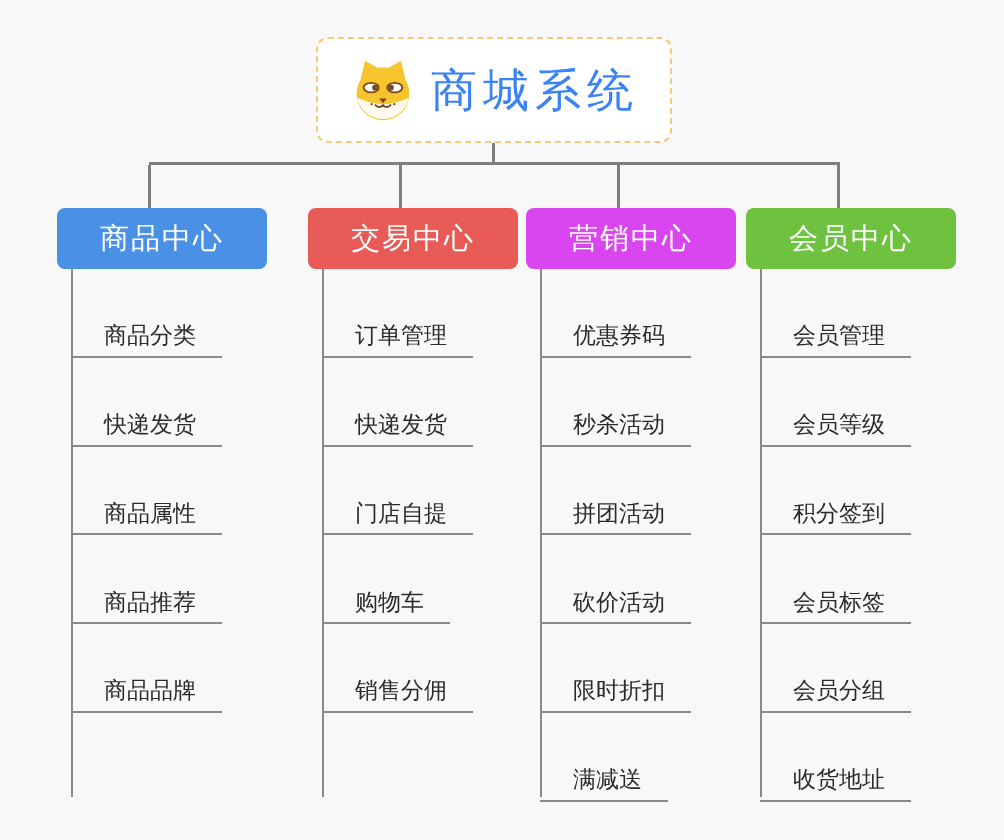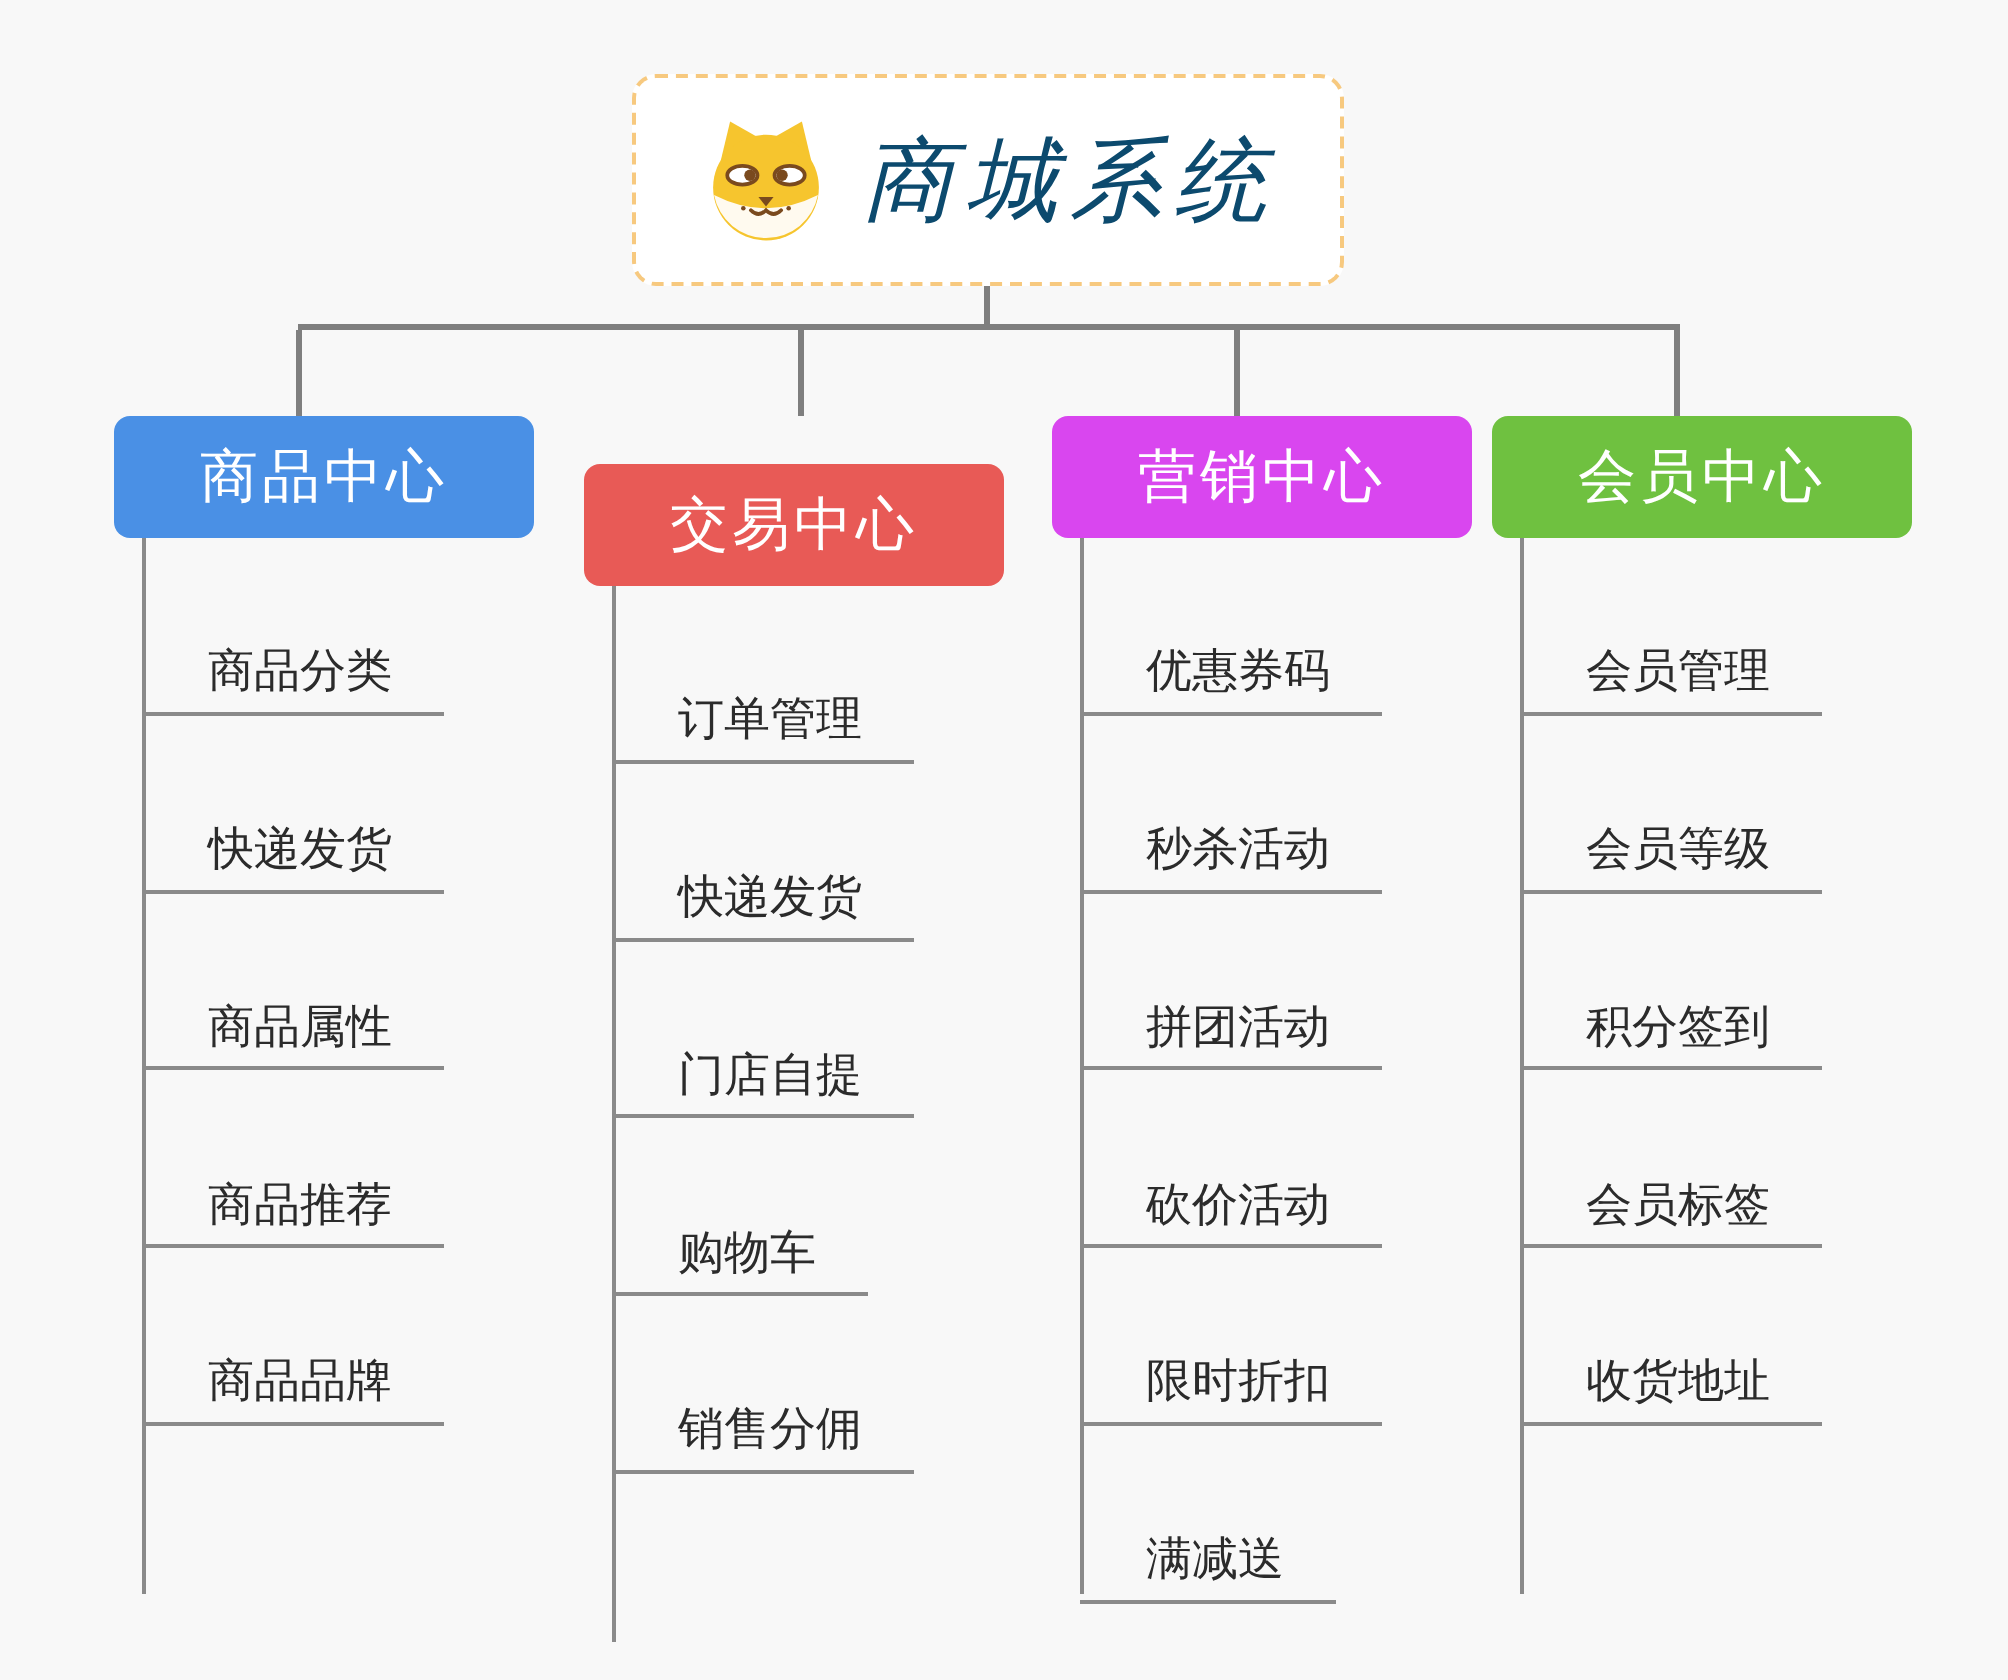--- a/index.html
+++ b/index.html
@@ -25,21 +25,21 @@
   .conn-stub   {left:492px;top:143px;width:3px;height:22px;}
   .conn-bus    {left:149px;top:162px;width:691px;height:3px;}
   .conn-drop   {top:165px;width:3px;height:43px;}
   .conn-drop.d0{left:148px;}
   .conn-drop.d1{left:399px;}
   .conn-drop.d2{left:617px;}
   .conn-drop.d3{left:837px;}
   
   .column{position:absolute;top:208px;width:240px;}
   .col-0{left:57px;}
-  .col-1{left:292px;margin-top:24px;}
+  .col-1{left:308px;}
   .col-2{left:526px;}
   .col-3{left:746px;}
   .branch-header{
     width:210px;height:61px;border-radius:8px;
     display:flex;align-items:center;justify-content:center;
     color:#ffffff;font-size:29px;letter-spacing:2px;
     box-sizing:border-box;
   }
   .leaves{position:relative;margin-top:0;}
   .trunk-line{
@@ -73,21 +73,21 @@
     <ellipse cx="48.5" cy="33.5" rx="8" ry="5" fill="#ffffff" stroke="#7a4a1e" stroke-width="2"></ellipse>
     <circle cx="27.5" cy="33.5" r="3" fill="#7a4a1e"></circle>
     <circle cx="44.5" cy="33.5" r="3" fill="#7a4a1e"></circle>
 
     <path d="M32 45 h8 l-4 5 Z" fill="#7a4a1e"></path>
 
     <path d="M28 52 q4 4 8 0 q4 4 8 0" fill="none" stroke="#7a4a1e" stroke-width="2" stroke-linecap="round"></path>
     <circle cx="24" cy="51" r="1.2" fill="#7a4a1e"></circle>
     <circle cx="48" cy="51" r="1.2" fill="#7a4a1e"></circle>
   </svg>
-  <div class="root-title" style="color: #0c4a6e; font-style: italic;">商城系统</div>
+  <div class="root-title" style="color: #3b82f6;">商城系统</div>
 </div>
 
 <div class="conn conn-stub"></div>
 <div class="conn conn-bus"></div>
 <div class="conn conn-drop d0"></div>
 <div class="conn conn-drop d1"></div>
 <div class="conn conn-drop d2"></div>
 <div class="conn conn-drop d3"></div>
 
 <div class="column col-0">
@@ -169,16 +169,19 @@
     <div class="leaf-row">
         <div class="leaf">会员等级</div>
       </div>
     <div class="leaf-row">
         <div class="leaf">积分签到</div>
       </div>
     <div class="leaf-row">
         <div class="leaf">会员标签</div>
       </div>
     <div class="leaf-row">
+        <div class="leaf">会员分组</div>
+      </div>
+    <div class="leaf-row">
         <div class="leaf">收货地址</div>
       </div>
   </div>
 </div>
 
 </body></html>

